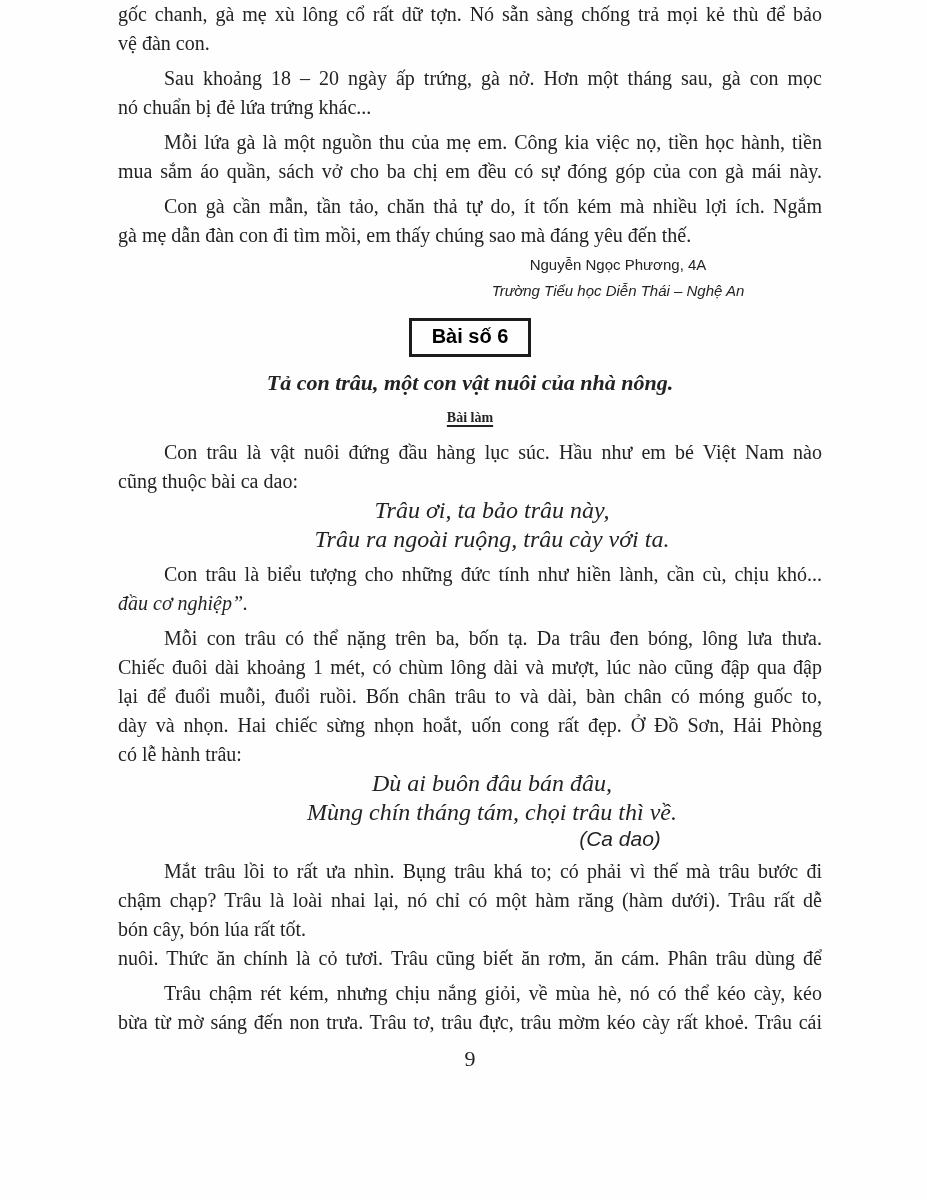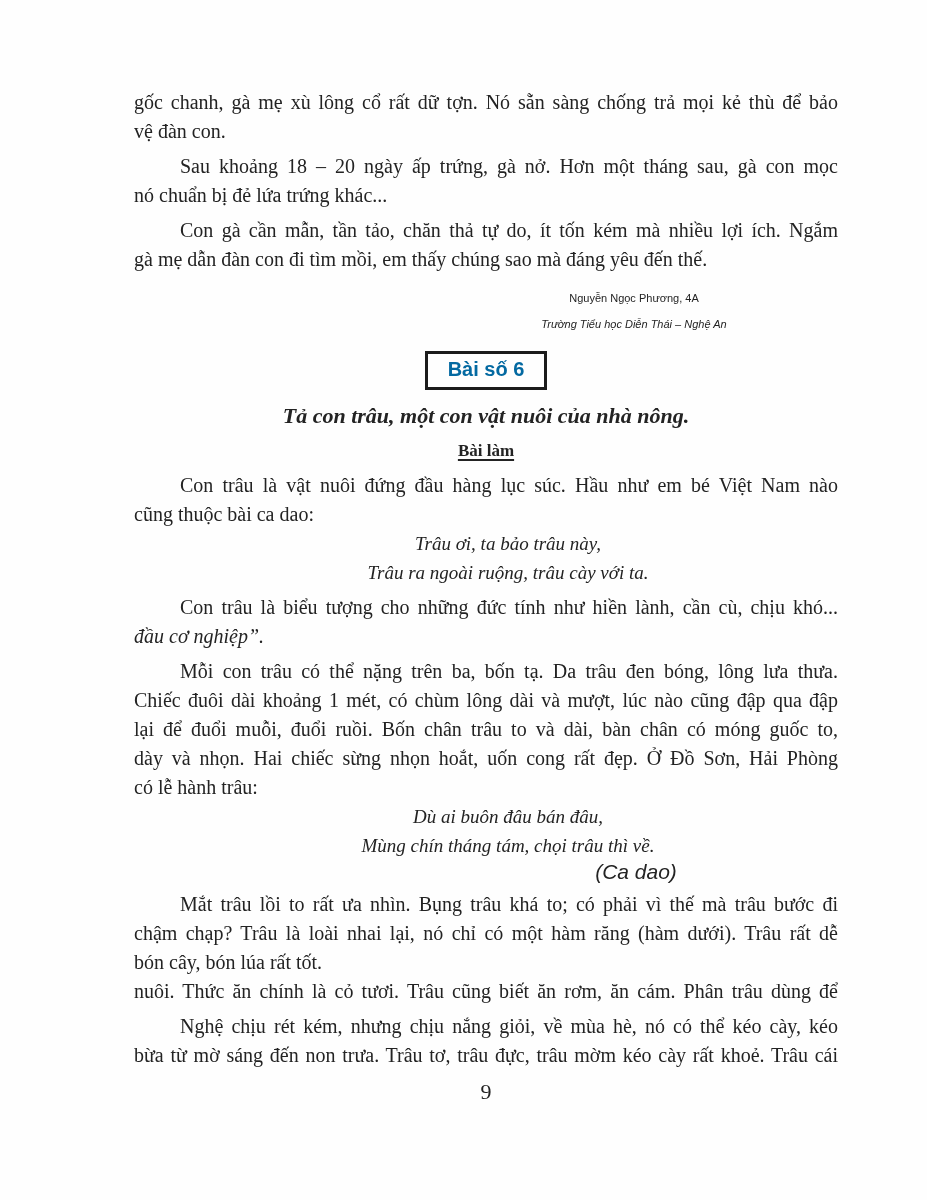--- a/index.html
+++ b/index.html
@@ -8,24 +8,23 @@
     width: 927px;
     height: 1200px;
     margin: 0 auto;
     background: #fefefe;
     color: #232323;
     font-family: "Liberation Serif", serif;
     overflow: hidden;
   }
   .column {
     position: absolute;
-    left: 134px;
+    left: 118px;
     top: 0;
     width: 704px;
-    padding-top: 88px;
   }
   
   .line {
     font-size: 20px;
     line-height: 29px;
     text-align: justify;
     text-align-last: justify;
     text-justify: inter-word;
     white-space: nowrap;
   }
@@ -35,71 +34,71 @@
     white-space: normal;
   }
   .line.indent { padding-left: 46px; }
   .para { margin-top: 6px; }
   .para.first { margin-top: 0; }
   .italic { font-style: italic; }
 
   
   .poem { padding-left: 44px; }
   .poem .pline {
-    font-size: 19px;
+    font-size: 24px;
     line-height: 29px;
     font-style: italic;
     text-align: center;
   }
   .poem-attr {
     font-family: "Liberation Sans", sans-serif;
     font-style: italic;
     font-size: 21px;
     line-height: 24px;
     text-align: center;
     padding-left: 300px;
   }
 
   
   .signature {
-    margin-top: 11px;
+    margin-top: 2px;
     font-family: "Liberation Sans", sans-serif;
-    font-size: 11px;
+    font-size: 15px;
     line-height: 26px;
     text-align: center;
     padding-left: 296px;
   }
   .signature .school { font-style: italic; }
 
   
   .lesson-box-wrap { text-align: center; margin-top: 14px; }
   .lesson-box {
     display: inline-block;
     border: 3px solid #1c1c1c;
     padding: 2px 20px 4px 20px;
     font-family: "Liberation Sans", sans-serif;
     font-weight: bold;
     font-size: 20px;
     line-height: 27px;
-    color: #0369a1;
+    color: #000000;
   }
 
   .essay-title {
     margin-top: 11px;
     text-align: center;
     font-weight: bold;
     font-style: italic;
     font-size: 22px;
     line-height: 29px;
   }
   .essay-heading-wrap { text-align: center; margin-top: 6px; }
   .essay-heading {
     display: inline-block;
     font-weight: bold;
-    font-size: 17px;
+    font-size: 14px;
     line-height: 29px;
     text-decoration: underline;
     text-decoration-thickness: 2px;
     text-underline-offset: 3px;
   }
 
   .page-number {
     margin-top: 8px;
     text-align: center;
     font-size: 22px;
@@ -115,20 +114,24 @@
     <div class="para first">
       <div class="line">gốc chanh, gà mẹ xù lông cổ rất dữ tợn. Nó sẵn sàng chống trả mọi kẻ thù để bảo</div>
       <div class="line end">vệ đàn con.</div>
     </div>
 
     <div class="para">
       <div class="line indent">Sau khoảng 18 – 20 ngày ấp trứng, gà nở. Hơn một tháng sau, gà con mọc</div>
       <div class="line end">nó chuẩn bị đẻ lứa trứng khác...</div>
     </div>
 
+    <div class="para">
+      <div class="line indent">Mỗi lứa gà là một nguồn thu của mẹ em. Công kia việc nọ, tiền học hành, tiền</div>
+      <div class="line">mua sắm áo quần, sách vở cho ba chị em đều có sự đóng góp của con gà mái này.</div>
+    </div>
 
     <div class="para">
       <div class="line indent">Con gà cần mẫn, tần tảo, chăn thả tự do, ít tốn kém mà nhiều lợi ích. Ngắm</div>
       <div class="line end">gà mẹ dẫn đàn con đi tìm mồi, em thấy chúng sao mà đáng yêu đến thế.</div>
     </div>
 
     <div class="signature">
       <div class="author">Nguyễn Ngọc Phương, 4A</div>
       <div class="school">Trường Tiểu học Diễn Thái – Nghệ An</div>
     </div>
@@ -173,20 +176,20 @@
     <div class="poem-attr">(Ca dao)</div>
 
     <div class="para">
       <div class="line indent">Mắt trâu lồi to rất ưa nhìn. Bụng trâu khá to; có phải vì thế mà trâu bước đi</div>
       <div class="line">chậm chạp? Trâu là loài nhai lại, nó chỉ có một hàm răng (hàm dưới). Trâu rất dễ</div>
       <div class="line end">bón cây, bón lúa rất tốt.</div>
       <div class="line">nuôi. Thức ăn chính là cỏ tươi. Trâu cũng biết ăn rơm, ăn cám. Phân trâu dùng để</div>
     </div>
 
     <div class="para">
-      <div class="line indent">Nghệ chịu rét kém, nhưng chịu nắng giỏi, về mùa hè, nó có thể kéo cày, kéo</div>
+      <div class="line indent">Trâu chậm rét kém, nhưng chịu nắng giỏi, về mùa hè, nó có thể kéo cày, kéo</div>
       <div class="line">bừa từ mờ sáng đến non trưa. Trâu tơ, trâu đực, trâu mờm kéo cày rất khoẻ. Trâu cái</div>
     </div>
 
     <div class="page-number">9</div>
 
   </div>
 </div>
 
 </body></html>

